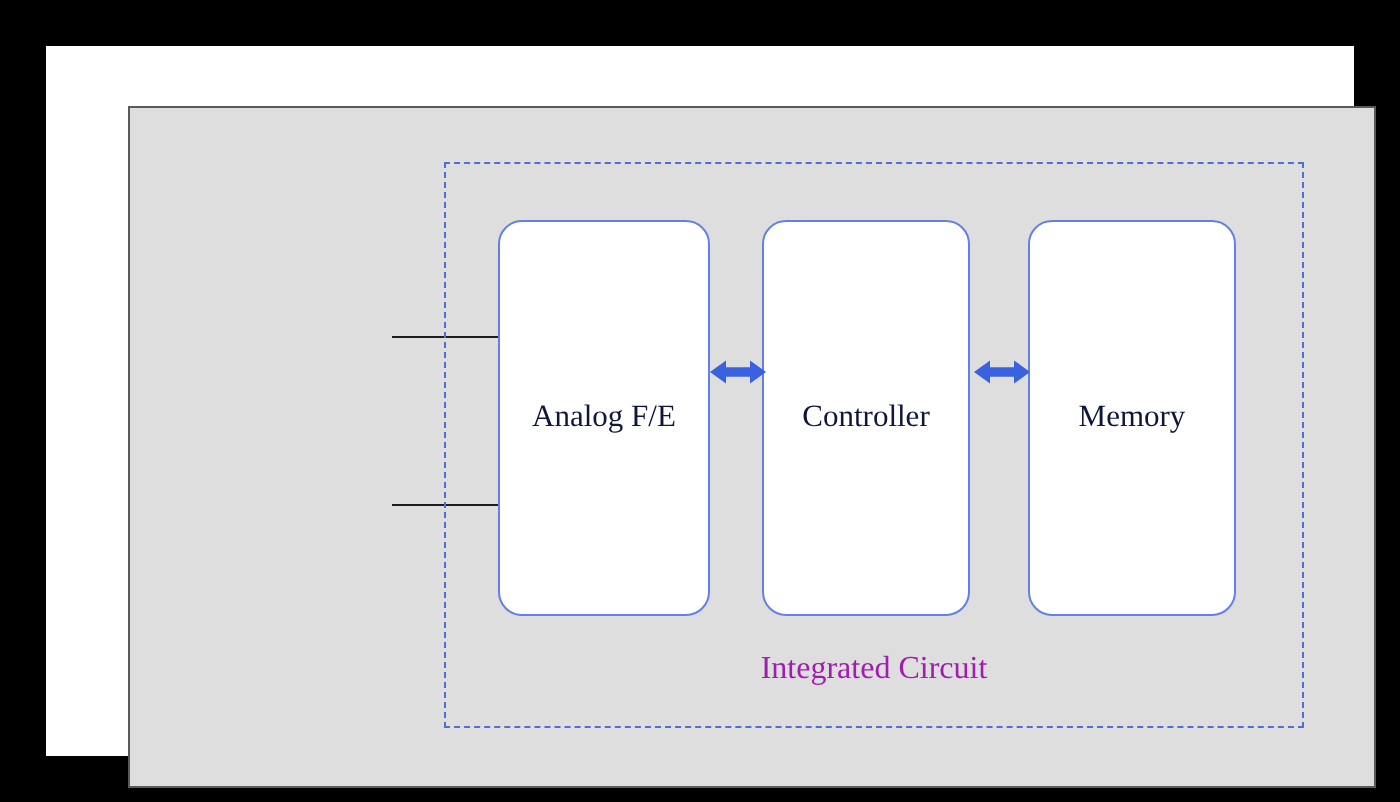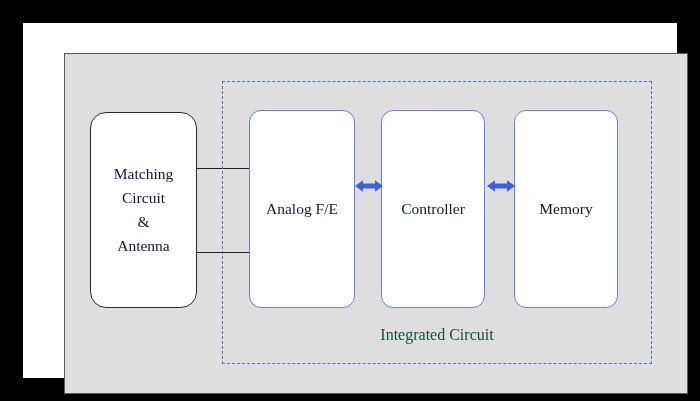--- a/index.html
+++ b/index.html
@@ -77,21 +77,21 @@
     box-sizing: border-box;
   }
 
   #ic-label {
     position: absolute;
     left: 157px;
     top: 272px;
     width: 430px;
     text-align: center;
     font-size: 16px;
-    color: #14532d;
+    color: #a21caf;
   }
 
   
   .blue-box {
     position: absolute;
     top: 56px;
     height: 198px;
     background: #ffffff;
     border: 1.6px solid #6281e8;
     border-radius: 12px;
@@ -132,26 +132,20 @@
 </style>
 </head>
 <body>
 
 <div id="canvas">
 
   <div id="white-frame">
 
     <div id="panel">
 
-      <div id="matching-box">
-        <span class="ln">Matching</span>
-        <span class="ln">Circuit</span>
-        <span class="ln">&amp;</span>
-        <span class="ln">Antenna</span>
-      </div>
 
       <div class="conn-line" id="conn-top"></div>
       <div class="conn-line" id="conn-bottom"></div>
 
       <div id="ic-region"></div>
 
       <div class="blue-box" id="box-afe">
         <span class="blabel">Analog F/E</span>
       </div>
 

